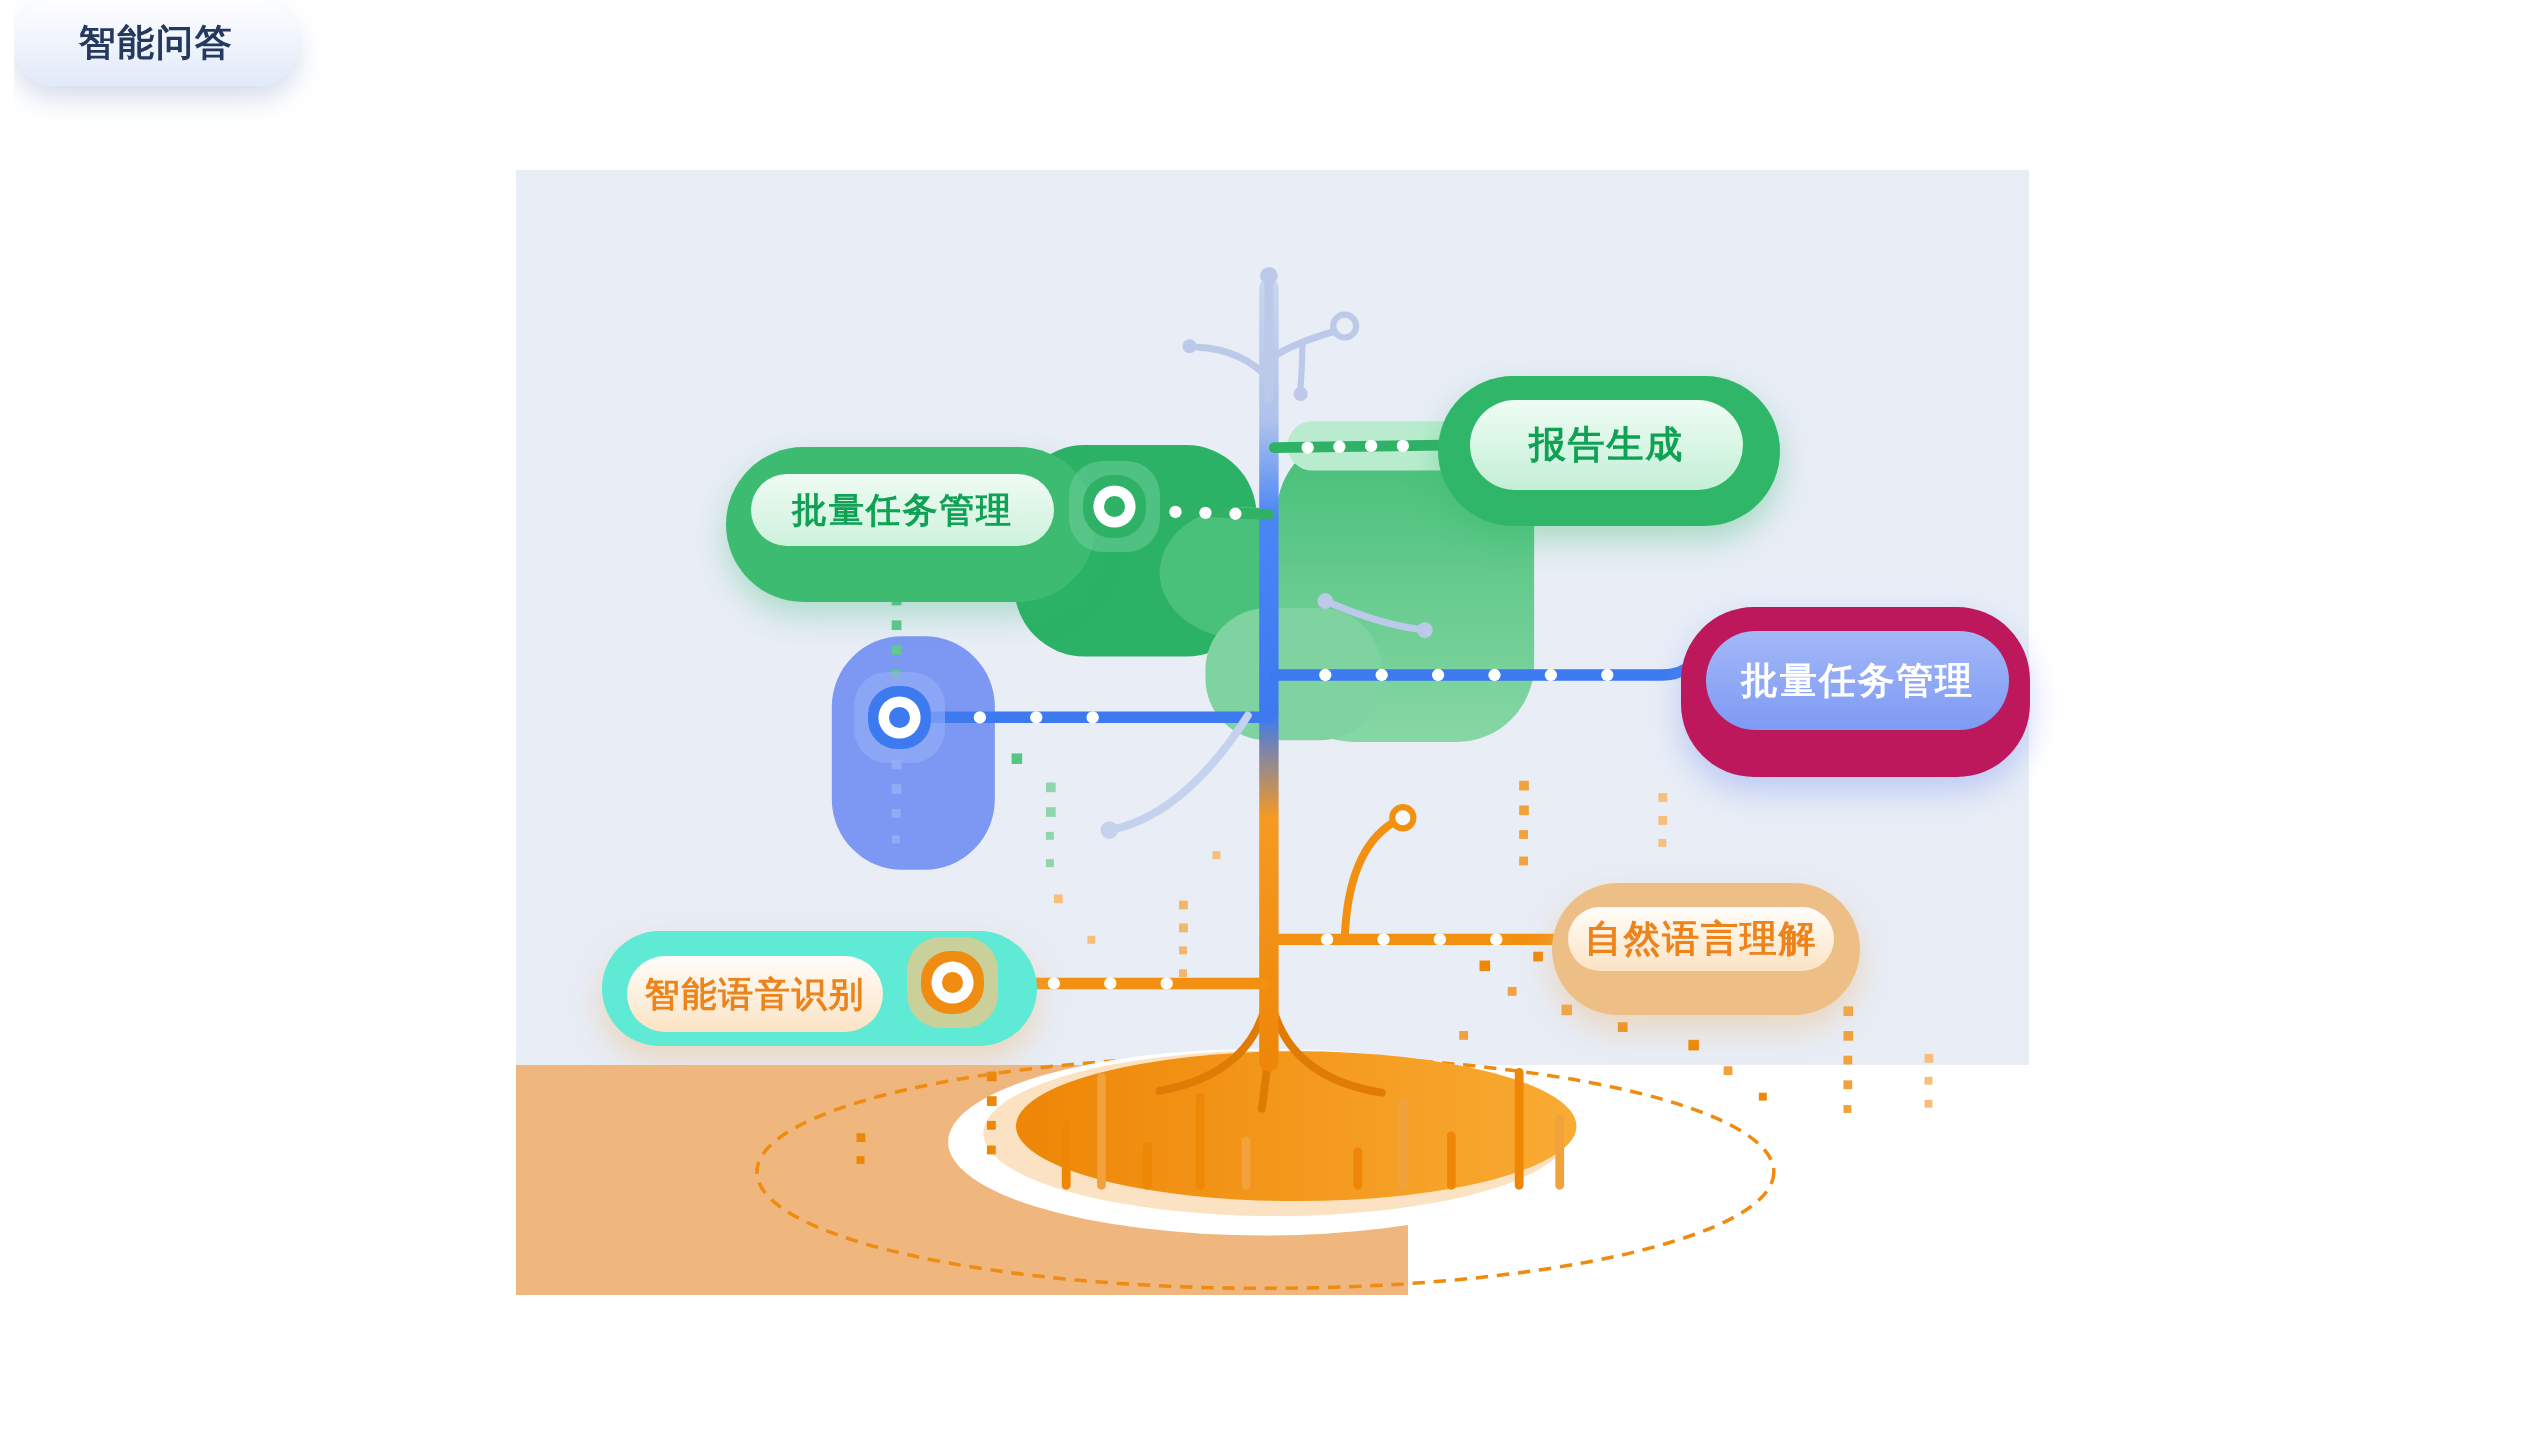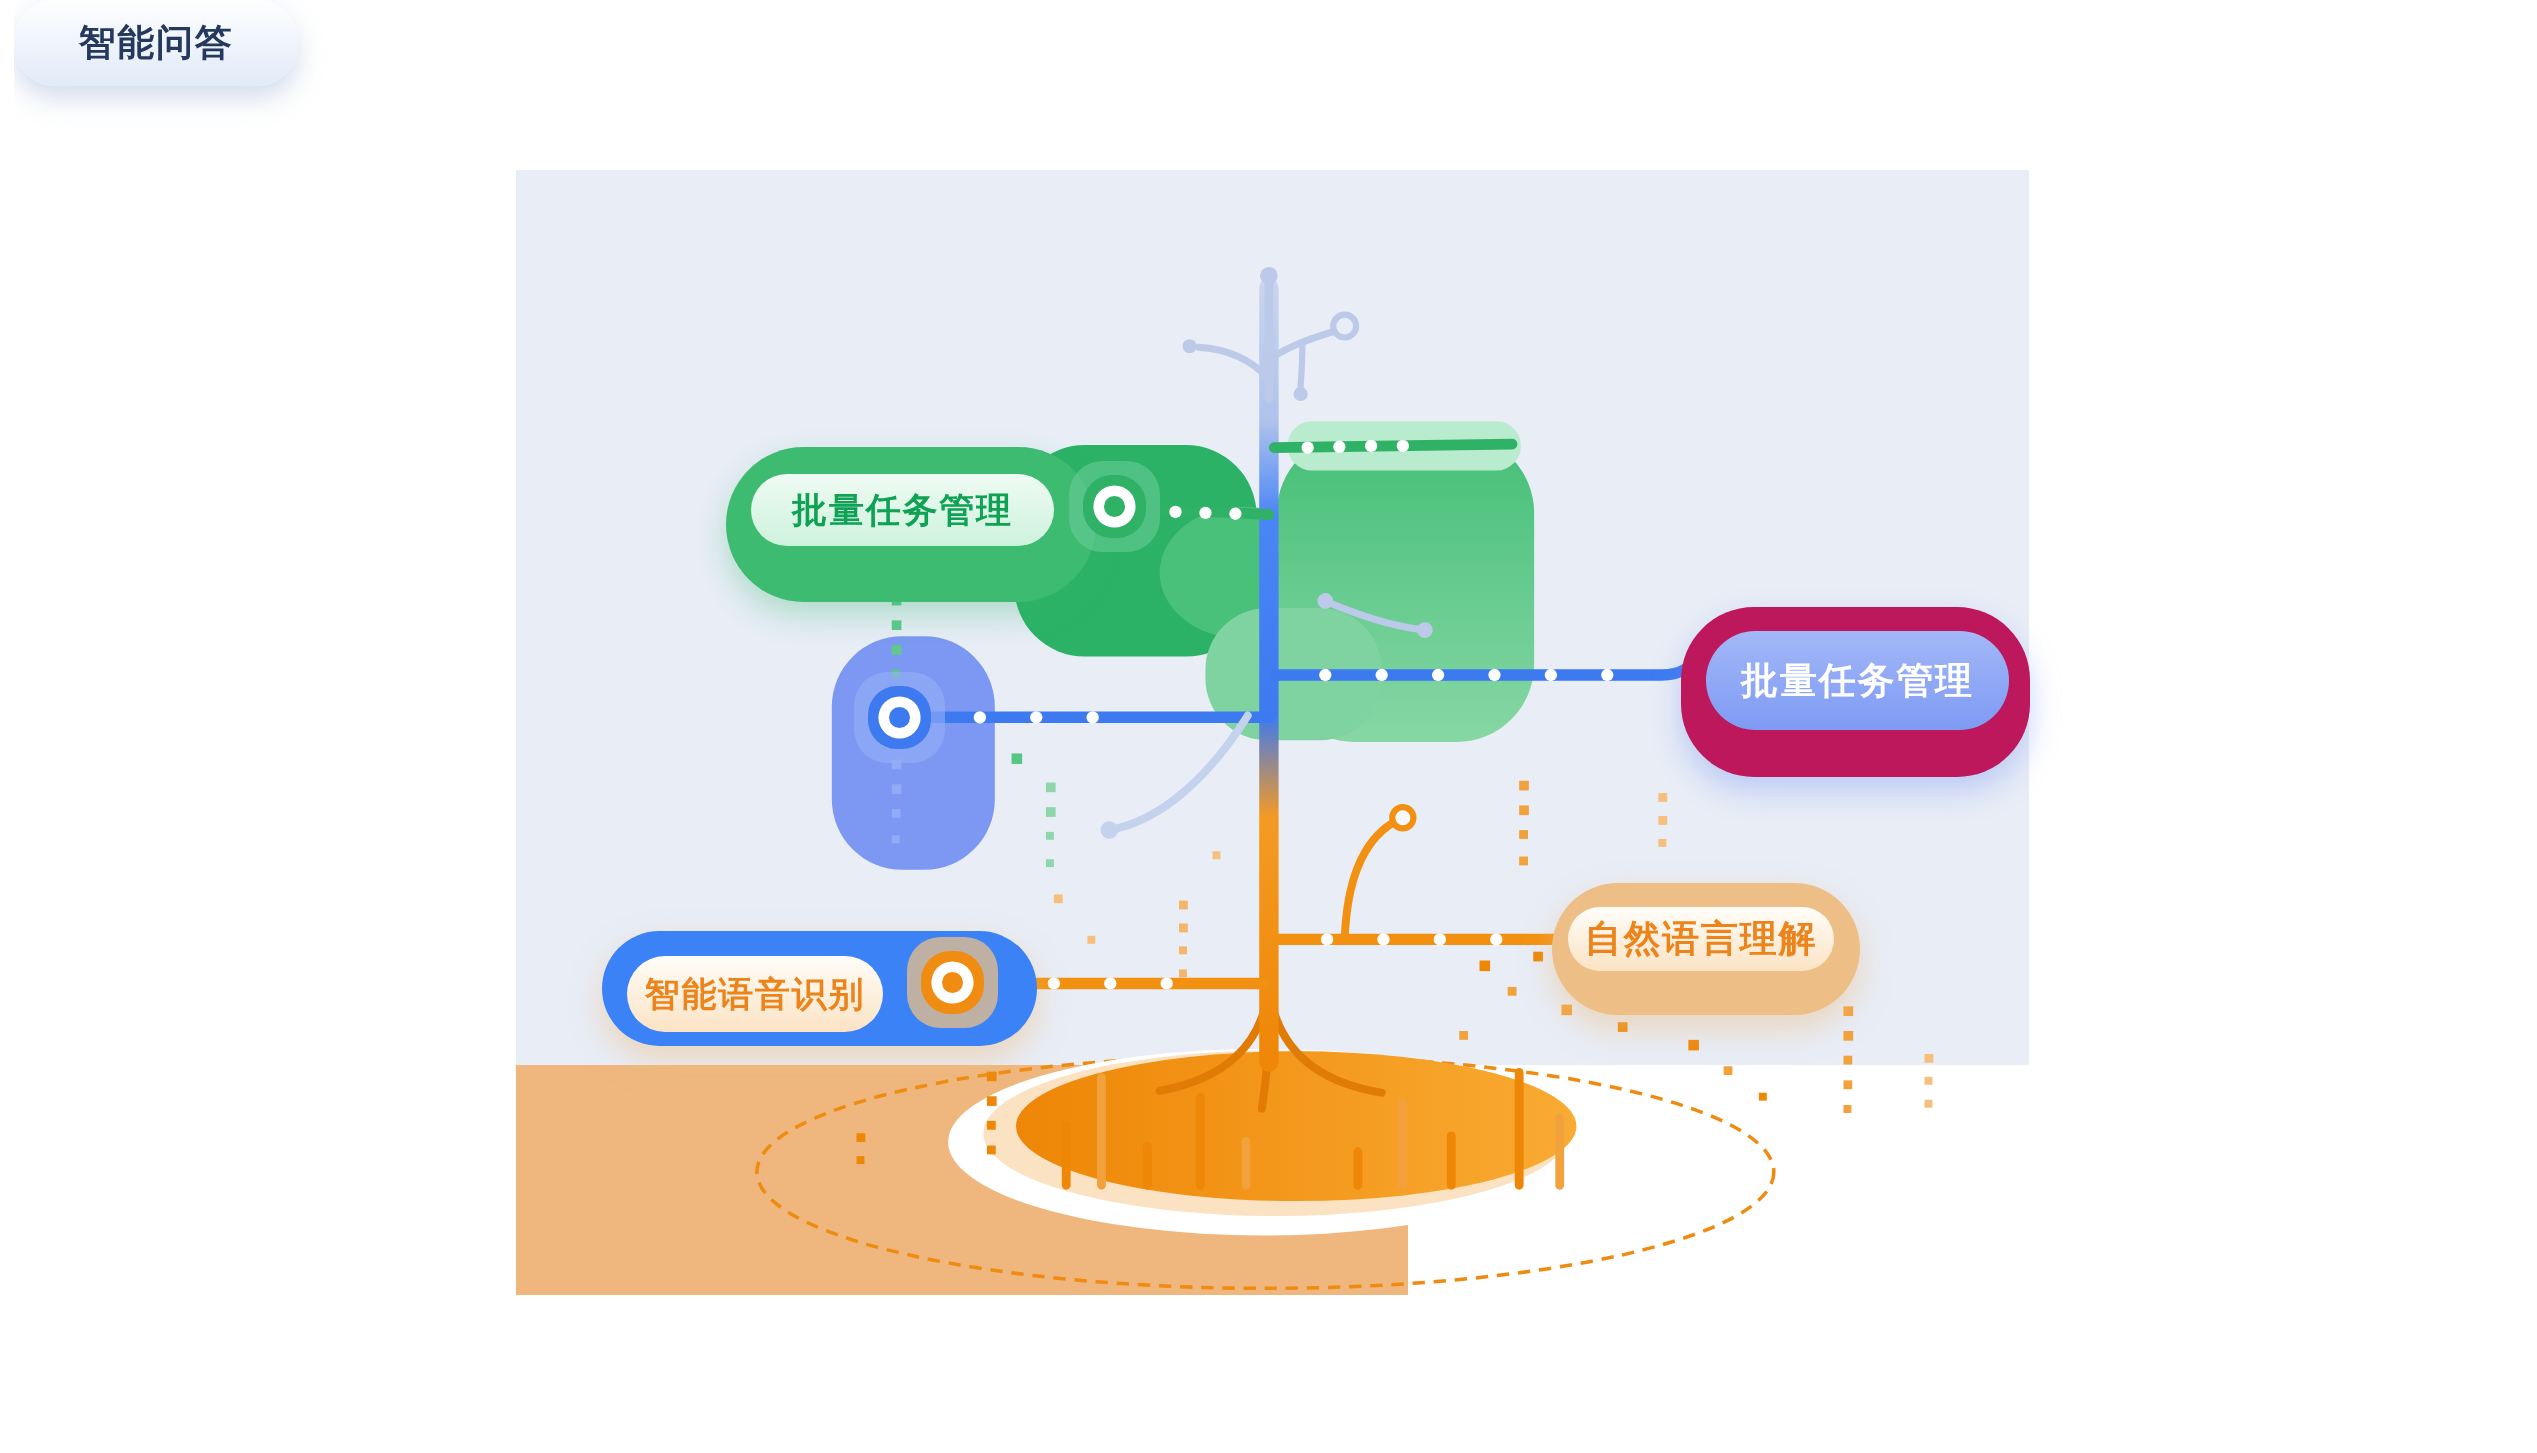--- a/index.html
+++ b/index.html
@@ -40,21 +40,21 @@
   .node-algorithm{left:502px;top:653px;width:324px;height:164px;border-radius:81px;background:#7b97f3;
                box-shadow:0 14px 30px rgba(123,151,243,.4);}
   .node-algorithm .node-inner{left:24px;top:29px;width:280px;height:85px;border-radius:49px;
                background:linear-gradient(180deg,#9db3f7,#7d99f3);font-size:35px;color:#ffffff;}
 
   .node-nlu{left:1538px;top:883px;width:308px;height:132px;border-radius:66px;background:#edbf87;
                box-shadow:0 14px 30px rgba(237,191,135,.5);}
   .node-nlu .node-inner{left:16px;top:24px;width:266px;height:64px;border-radius:46px;
                background:linear-gradient(180deg,#fffdf9,#fbe3c4);font-size:37px;color:#ec831b;}
 
-  .node-asr{left:588px;top:931px;width:435px;height:115px;border-radius:63px;background:#3b82f6;
+  .node-asr{left:588px;top:931px;width:435px;height:115px;border-radius:63px;background:#5eead4;
                box-shadow:0 14px 30px rgba(237,191,135,.5);}
   .node-asr .node-inner{left:25px;top:25px;width:256px;height:76px;border-radius:42px;
                background:linear-gradient(180deg,#fffdf9,#fbe3c4);font-size:35px;color:#ec831b;}
 
   
   .connector{position:absolute;width:21px;height:21px;border-radius:50%;}
   .connector-green{left:1090px;top:496px;background:#2fb166;
       box-shadow:0 0 0 10.6px #ffffff,0 0 0 21px #2fb166,0 0 0 35px rgba(110,205,155,.55);}
   .connector-blue{left:875px;top:707px;background:#3d7af0;
       box-shadow:0 0 0 10.6px #ffffff,0 0 0 21px #3d7af0,0 0 0 35px rgba(150,175,248,.6);}
@@ -244,20 +244,25 @@
       <rect x="1980" y="1240" width="9" height="9" fill="#ee8606"></rect>
       <rect x="1640" y="1170" width="10" height="10" fill="#f2a23c"></rect>
       <rect x="1180" y="1015" width="10" height="10" fill="#f6bf7c"></rect>
       <rect x="1218" y="1062" width="9" height="9" fill="#f6bf7c"></rect>
       <rect x="1360" y="966" width="9" height="9" fill="#f6bf7c"></rect>
     </g>
   </svg>
 
   <div class="node-qa">智能问答</div>
 
+  <div class="node-outer node-report">
+    <div class="node-inner">
+      <span>报告生成</span>
+    </div>
+  </div>
 
   <div class="node-outer node-analysis">
     <div class="node-inner">
       <span>批量任务管理</span>
     </div>
   </div>
 
   <div class="node-outer node-batch">
     <div class="node-inner">
       <span>批量任务管理</span>

